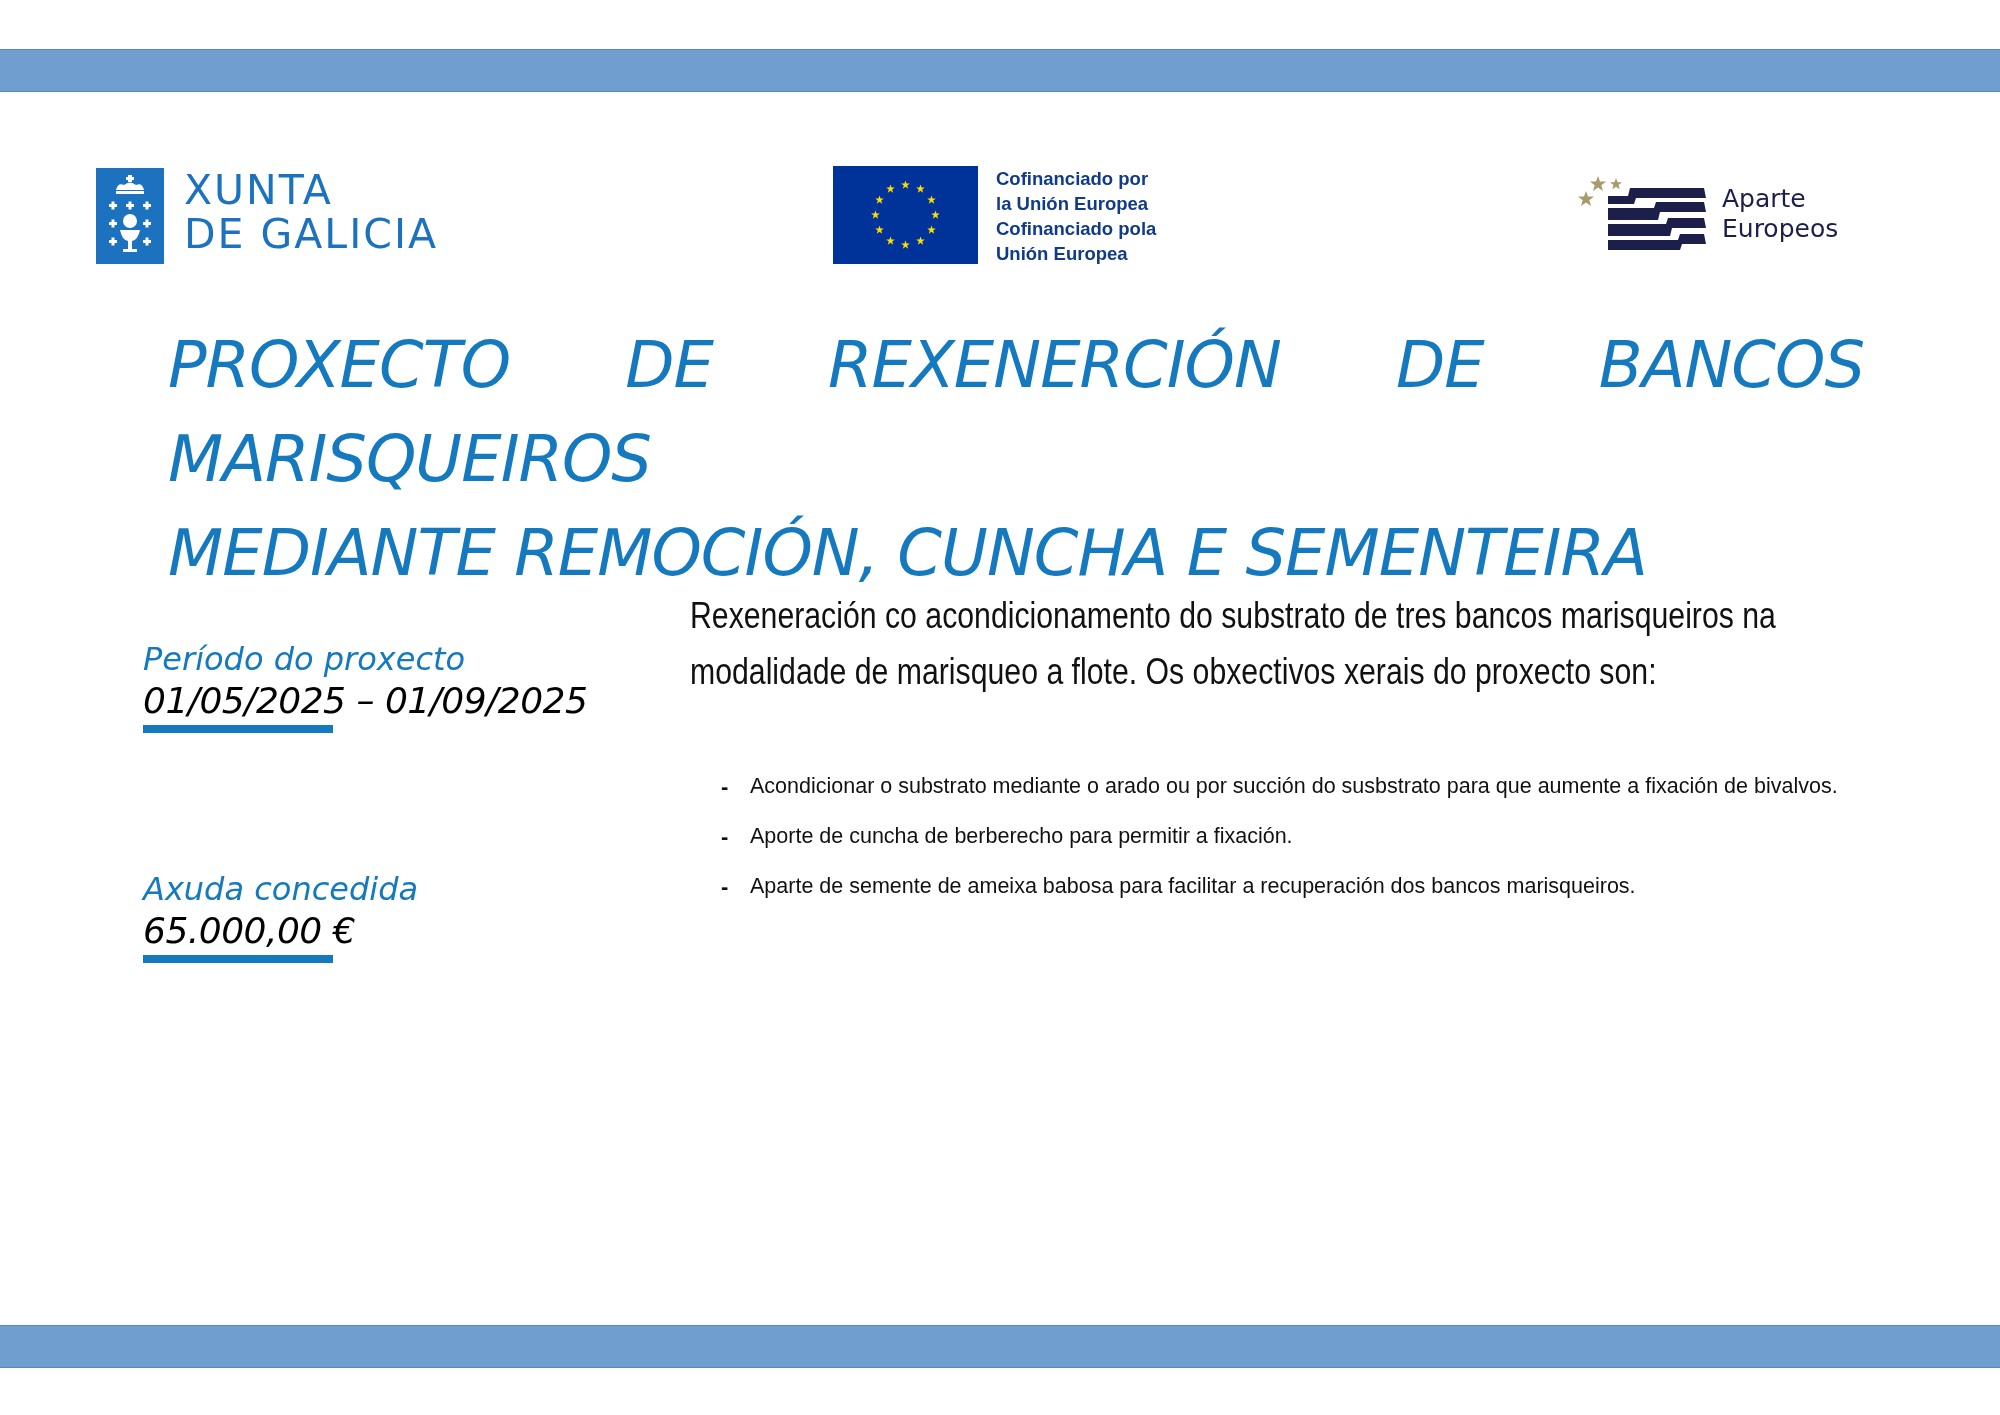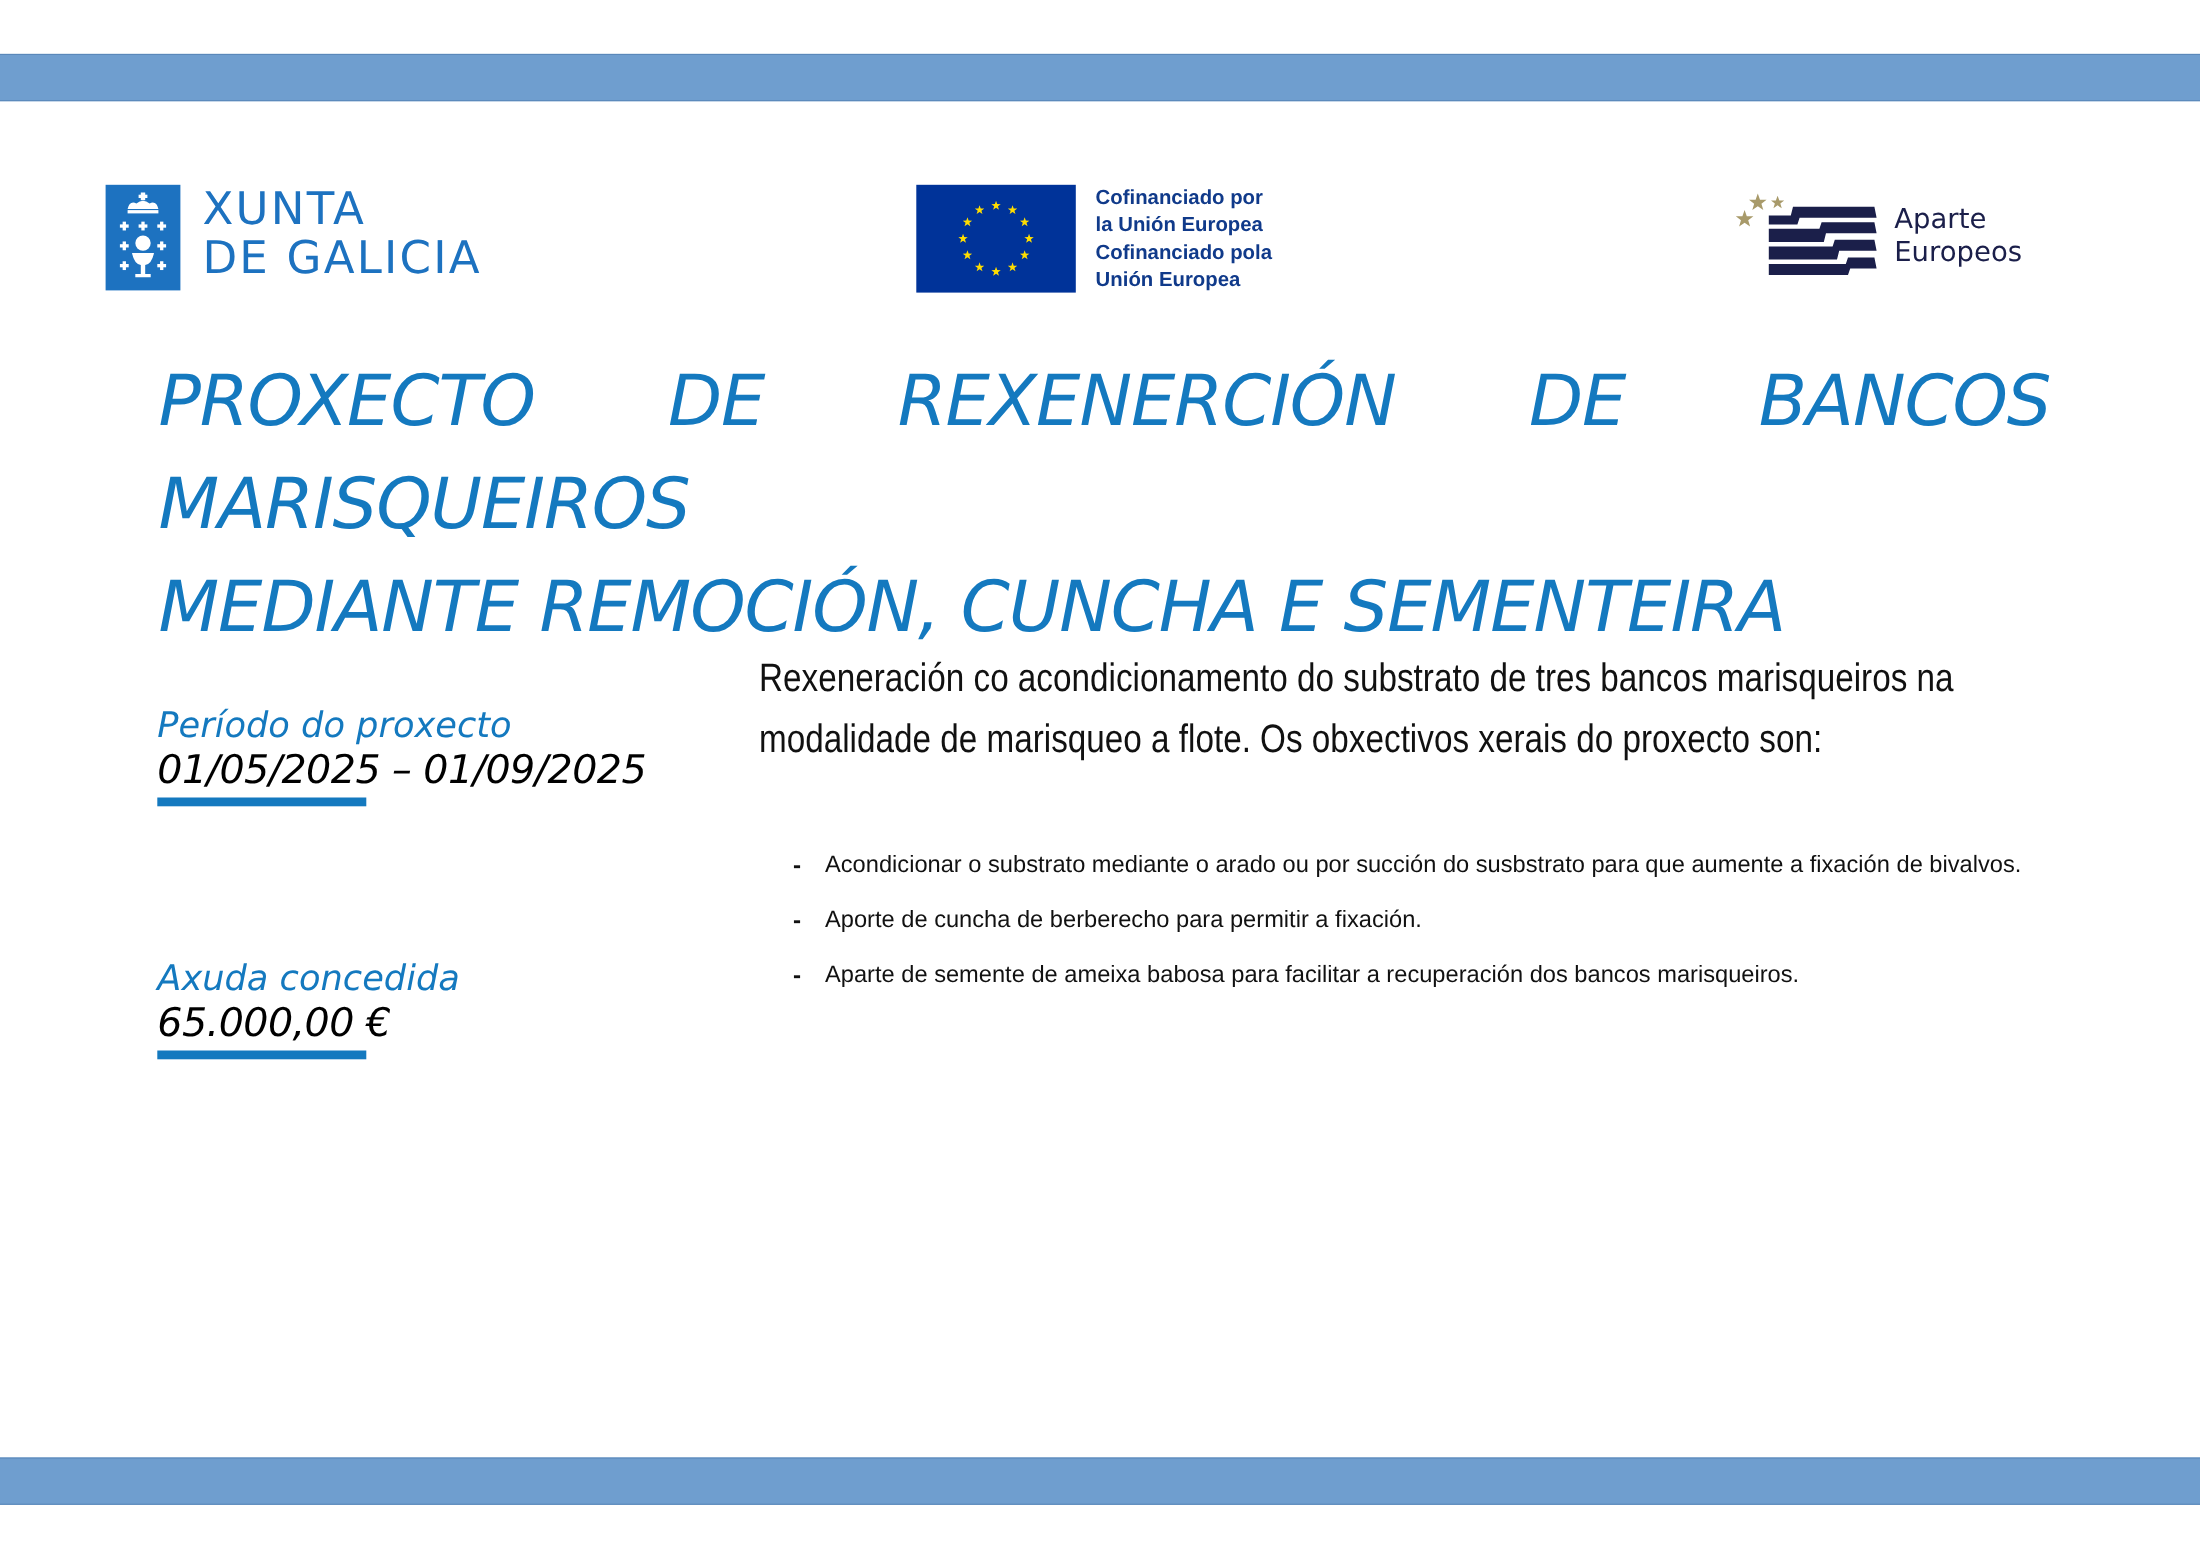--- a/index.html
+++ b/index.html
@@ -16,41 +16,41 @@
     .bar.top { top: 49px; }
     .bar.bottom { top: 1325px; }
 
     
     .logo-xunta { position: absolute; left: 96px; top: 168px; display: flex; align-items: flex-start; }
     .xunta-emblem { width: 68px; height: 96px; background: #1d72c0; position: relative; }
     .xunta-text {
       margin-left: 20px; color: #1d72c0; font-size: 41px; line-height: 44px;
       letter-spacing: 2px; font-family: "DejaVu Sans", sans-serif;
     }
-    .logo-eu { position: absolute; left: 833px; top: 166px; display: flex; align-items: flex-end; }
+    .logo-eu { position: absolute; left: 833px; top: 166px; display: flex; align-items: flex-start; }
     .eu-flag { width: 145px; height: 98px; background: #003399; position: relative; }
     .eu-text {
       margin-left: 18px; color: #103a8a; font-weight: bold; font-size: 18.5px;
       line-height: 25px; font-family: "Liberation Sans", sans-serif;
     }
     .logo-fondos { position: absolute; left: 1578px; top: 174px; display: flex; align-items: center; }
     .fondos-mark { width: 130px; height: 80px; position: relative; }
     .fondos-text {
       margin-left: 14px; color: #1b1f4a; font-size: 25px; line-height: 30px;
       font-family: "DejaVu Sans", sans-serif;
     }
 
     
     .title {
       position: absolute; left: 144px; top: 318px; width: 1720px;
       color: #1479bf; font-style: italic; font-size: 64px; line-height: 94px;
       font-family: "DejaVu Sans", sans-serif; letter-spacing: -1px;
       text-align: justify; text-align-last: left;
     }
-    .title span { display: block; }
+    .title span { display: block; margin-left: 24px; }
     .title .l1 { text-align-last: justify; }
 
     
     .info { position: absolute; left: 143px; }
     .info .label {
       color: #1479bf; font-style: italic; font-size: 32px; line-height: 40px;
       font-family: "DejaVu Sans", sans-serif;
     }
     .info .value {
       color: #000; font-style: italic; font-size: 36px; line-height: 40px; margin-top: 2px;

